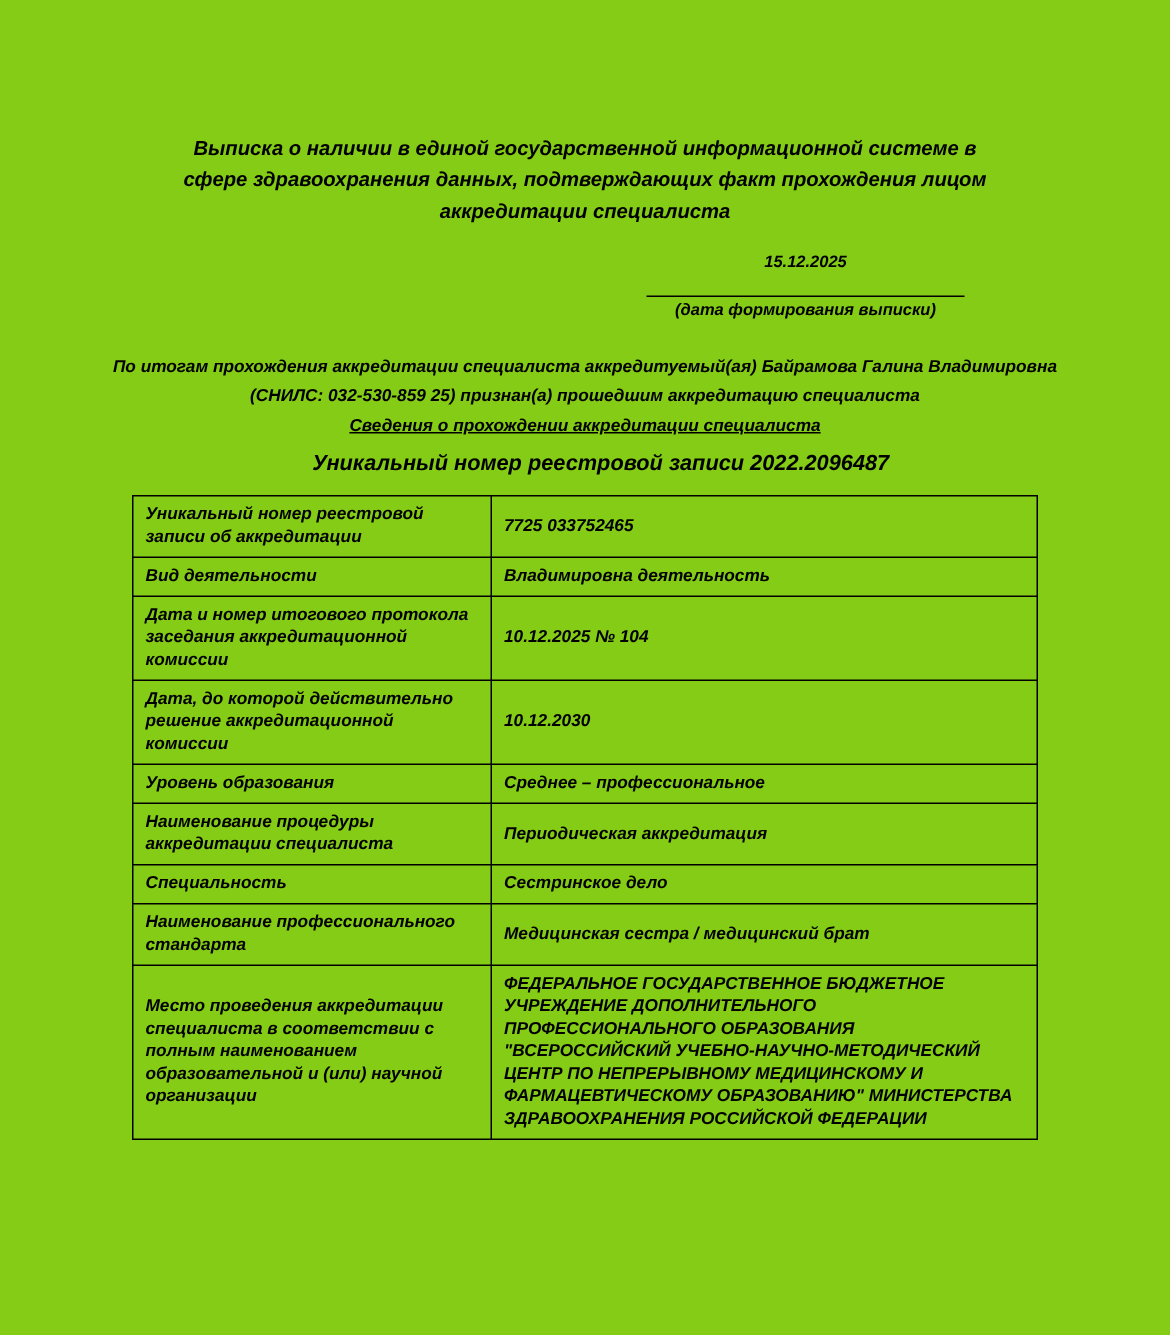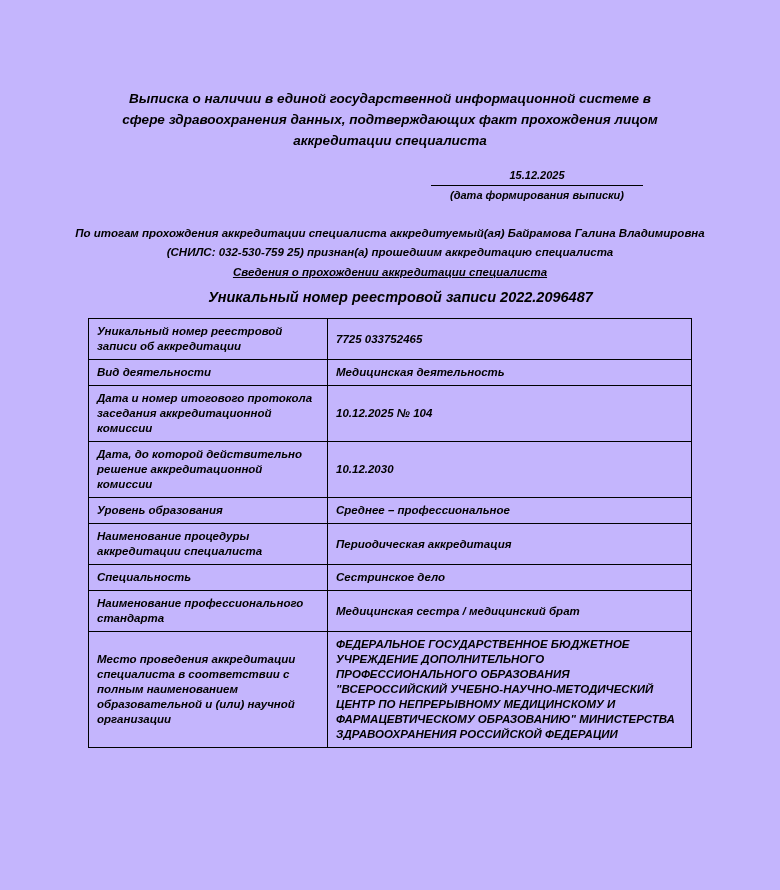--- a/index.html
+++ b/index.html
@@ -4,21 +4,21 @@
 <style>
   html, body {
     margin: 0;
     padding: 0;
     background: #ffffff;
   }
   .page {
     position: relative;
     width: 780px;
     height: 890px;
-    background: #c4b5fd;
+    background: #84cc16;
     overflow: hidden;
     font-family: "Liberation Sans", "DejaVu Sans", sans-serif;
     font-weight: 700;
     font-style: italic;
     color: #000000;
   }
   .title {
     margin: 88px auto 0 auto;
     width: 560px;
     text-align: center;
@@ -26,21 +26,21 @@
     line-height: 21px;
   }
   .date-block {
     width: 212px;
     margin: 18px 0 0 431px;
     text-align: center;
     font-size: 11px;
     line-height: 13px;
   }
   .date-value {
-    padding-bottom: 3px;
+    padding-bottom: 15px;
     border-bottom: 1.5px solid #000000;
   }
   .date-caption {
     padding-top: 3px;
     font-style: italic;
   }
   .intro {
     margin: 22px auto 0 auto;
     width: 680px;
     text-align: center;
@@ -81,37 +81,37 @@
 
 <div class="page">
 
   <div class="title">Выписка о наличии в единой государственной информационной системе в сфере здравоохранения данных, подтверждающих факт прохождения лицом аккредитации специалиста</div>
 
   <div class="date-block">
     <div class="date-value">15.12.2025</div>
     <div class="date-caption">(дата формирования выписки)</div>
   </div>
 
-  <div class="intro">По итогам прохождения аккредитации специалиста аккредитуемый(ая) Байрамова Галина Владимировна (СНИЛС: 032-530-759 25) признан(а) прошедшим аккредитацию специалиста</div>
+  <div class="intro">По итогам прохождения аккредитации специалиста аккредитуемый(ая) Байрамова Галина Владимировна (СНИЛС: 032-530-859 25) признан(а) прошедшим аккредитацию специалиста</div>
 
   <div class="section-heading">
     <span>Сведения о прохождении аккредитации специалиста</span>
   </div>
 
   <div class="registry-line">Уникальный номер реестровой записи 2022.2096487</div>
 
   <table class="acc-table">
     <tbody>
         <tr>
           <td class="label-cell">Уникальный номер реестровой записи об аккредитации</td>
           <td class="value-cell">7725 033752465</td>
         </tr>
         <tr>
           <td class="label-cell">Вид деятельности</td>
-          <td class="value-cell">Медицинская деятельность</td>
+          <td class="value-cell">Владимировна деятельность</td>
         </tr>
         <tr>
           <td class="label-cell">Дата и номер итогового протокола заседания аккредитационной комиссии</td>
           <td class="value-cell">10.12.2025 № 104</td>
         </tr>
         <tr>
           <td class="label-cell">Дата, до которой действительно решение аккредитационной комиссии</td>
           <td class="value-cell">10.12.2030</td>
         </tr>
         <tr>

